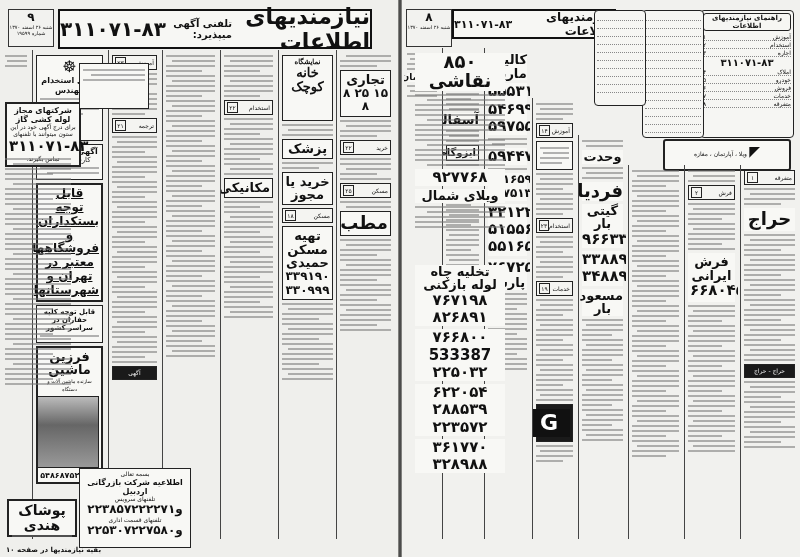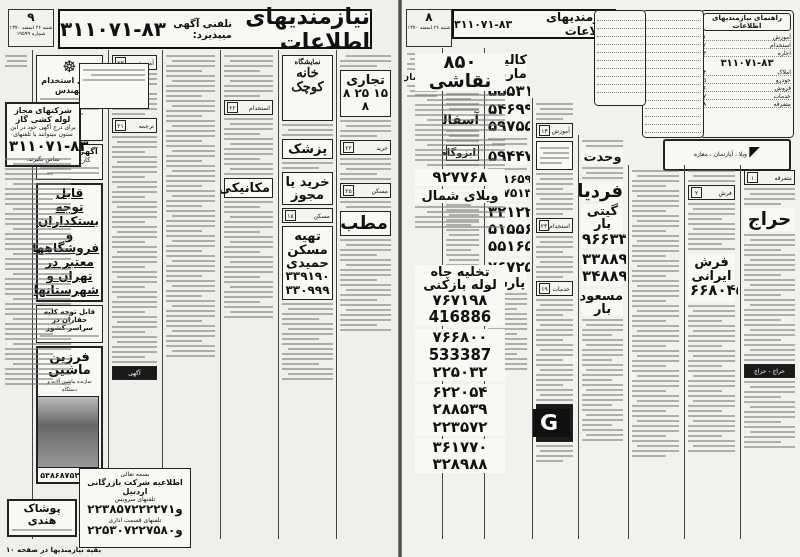--- a/index.html
+++ b/index.html
@@ -402,21 +402,21 @@
 
   <div class="ad" style="position:absolute;left:78px;top:465px;width:106px;height:74px;border-width:1.5px;">
     <span style="font-size:6px;display:block;">بسمه تعالی</span>
     <span style="font-weight:bold;font-size:8px;display:block;">اطلاعیه شرکت بازرگانی اردبیل</span>
     <span style="font-size:6px;display:block;">تلفنهای سرویس</span>
     <span class="num">۲۲۳۸۵۷و۲۲۲۲۷۱</span>
     <span style="font-size:6px;display:block;">تلفنهای قسمت اداری</span>
     <span class="num">۲۲۵۳۰۷و۲۲۷۵۸۰</span>
   </div>
   <div class="ad" style="position:absolute;left:6px;top:496px;width:62px;height:30px;border-width:2px;">
-      <span class="big" style="font-size:11px;">پوشاک هندی</span>
+      <span class="big" style="font-size:14px;">پوشاک هندی</span>
       <div class="line"></div>
     </div>
   <div class="footer" style="left:6px;">بقیه نیازمندیها در صفحه ۱۰</div>
 </div>
 
 <div class="fold"></div>
 
 <div class="page" id="page-right">
   <div class="pageno" style="left:4px;">
     <span class="num">۸</span>
@@ -926,21 +926,21 @@
       </div>
     <div class="line"></div>
       <div class="line m"></div>
       <div class="line"></div>
       <div class="line s"></div>
       <div class="line"></div>
     <div class="ad" style="border:none;padding:0;margin-top:37px;">
         <span class="big">تخلیه چاه</span>
         <span class="big">لوله بازکنی</span>
         <span class="numxl">۷۶۷۱۹۸</span>
-        <span class="numxl">416886</span>
+        <span class="numxl">۸۲۶۸۹۱</span>
       </div>
     <div class="ad" style="border:none;padding:0;">
         <span class="numxl">۷۶۶۸۰۰</span>
         <span class="numxl">533387</span>
         <span class="numxl">۲۲۵۰۳۲</span>
       </div>
     <div class="ad" style="border:none;padding:0;">
         <span class="numxl">۶۲۲۰۵۴</span>
         <span class="numxl">۲۸۸۵۳۹</span>
         <span class="numxl">۲۲۳۵۷۲</span>

